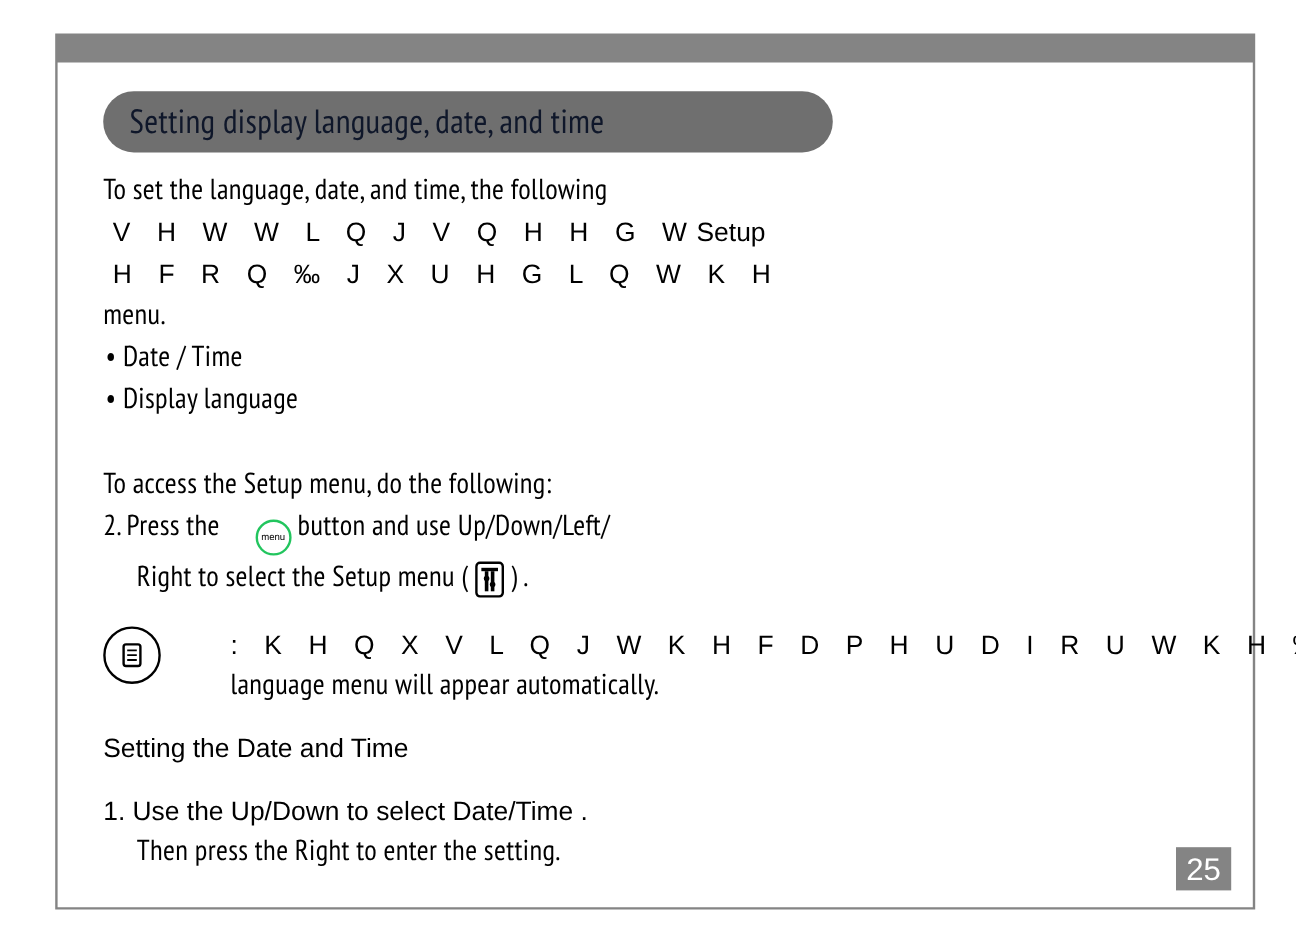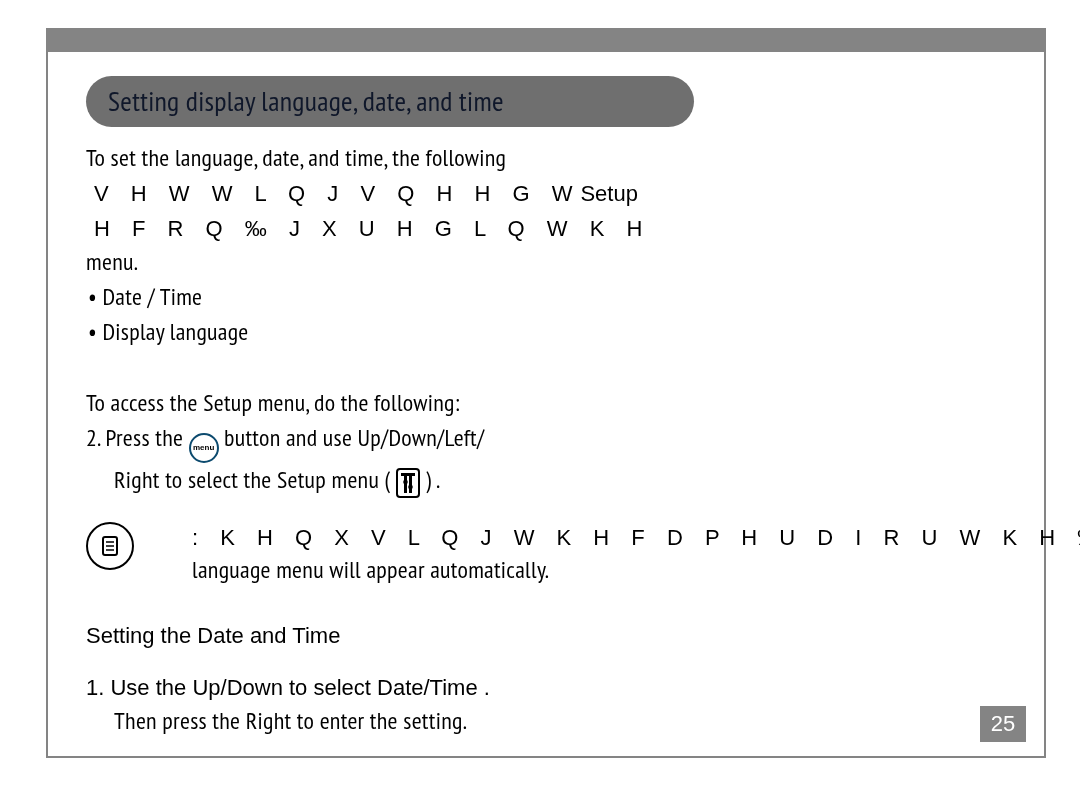--- a/index.html
+++ b/index.html
@@ -51,28 +51,29 @@
     white-space: nowrap;
   }
   .tight { margin: 0; }
   .bullet { padding-left: 2px; }
   .menu-btn {
     display: inline-flex;
     align-items: center;
     justify-content: center;
     width: 26px;
     height: 26px;
-    border: 2px solid #0c4a6e;
+    border: 2px solid #22c55e;
     border-radius: 50%;
     font-size: 8px;
     font-family: Arial, sans-serif;
-    font-weight: bold;
+    font-weight: normal;
     vertical-align: -4px;
     letter-spacing: 0;
     line-height: 1;
+    margin-left: 24px;
   }
   .setup-icon {
     display: inline-flex;
     align-items: center;
     justify-content: center;
     width: 20px;
     height: 26px;
     border: 2px solid #000;
     border-radius: 4px;
     vertical-align: -5px;
@@ -106,21 +107,21 @@
     position: absolute;
     right: 18px;
     bottom: 14px;
     background: #848484;
     color: #fff;
     width: 46px;
     height: 36px;
     display: flex;
     align-items: center;
     justify-content: center;
-    font-size: 22px;
+    font-size: 26px;
     font-family: "Arial Narrow", Arial, sans-serif;
   }
   
   .inset-word {
     letter-spacing: 0;
     font-family: Arial, sans-serif;
     font-size: 22px;
   }
 </style>
 </head>
@@ -172,21 +173,21 @@
             <line x1="8" y1="12" x2="16" y2="12" stroke="#000" stroke-width="1.5"></line>
             <line x1="8" y1="16" x2="16" y2="16" stroke="#000" stroke-width="1.5"></line>
           </svg>
         </div>
         <div class="note-text">
           <p class="tight mono-garble" style="letter-spacing:8px;">: K H Q  X V L Q J  W K H  F D P H U D  I R U  W K H  ‰ U V W  W L P H</p>
           <p class="tight">language menu will appear automatically.</p>
         </div>
       </div>
 
-      <p class="tight sans-plain" style="margin-top:32px;">Setting the Date and Time</p>
+      <p class="tight sans-plain" style="margin-top:20px;">Setting the Date and Time</p>
       <p class="tight sans-plain" style="margin-top:20px;">1.  Use the Up/Down  to select Date/Time .</p>
       <p class="tight" style="padding-left:28px;">Then press the Right  to enter the setting.</p>
 
     </div>
   </div>
 
   <div class="page-no">25</div>
 </div>
 
 </body></html>

